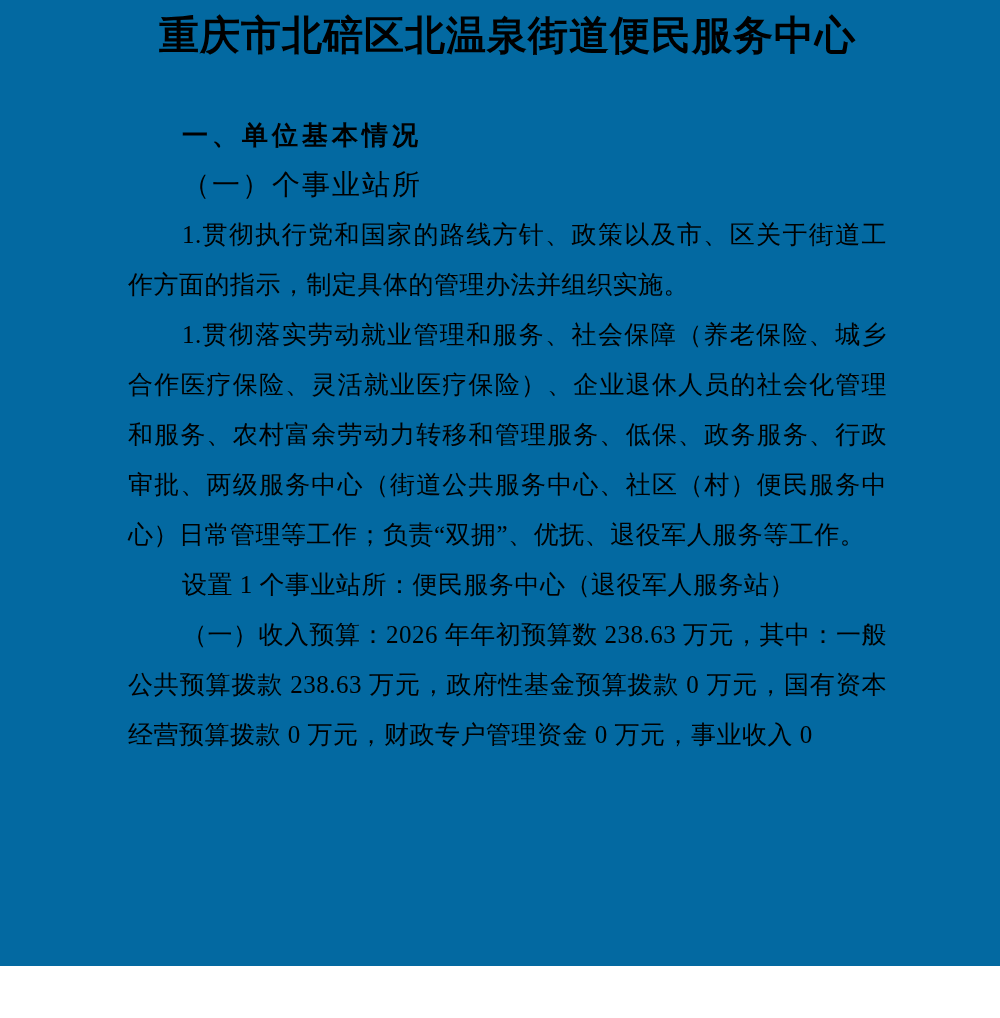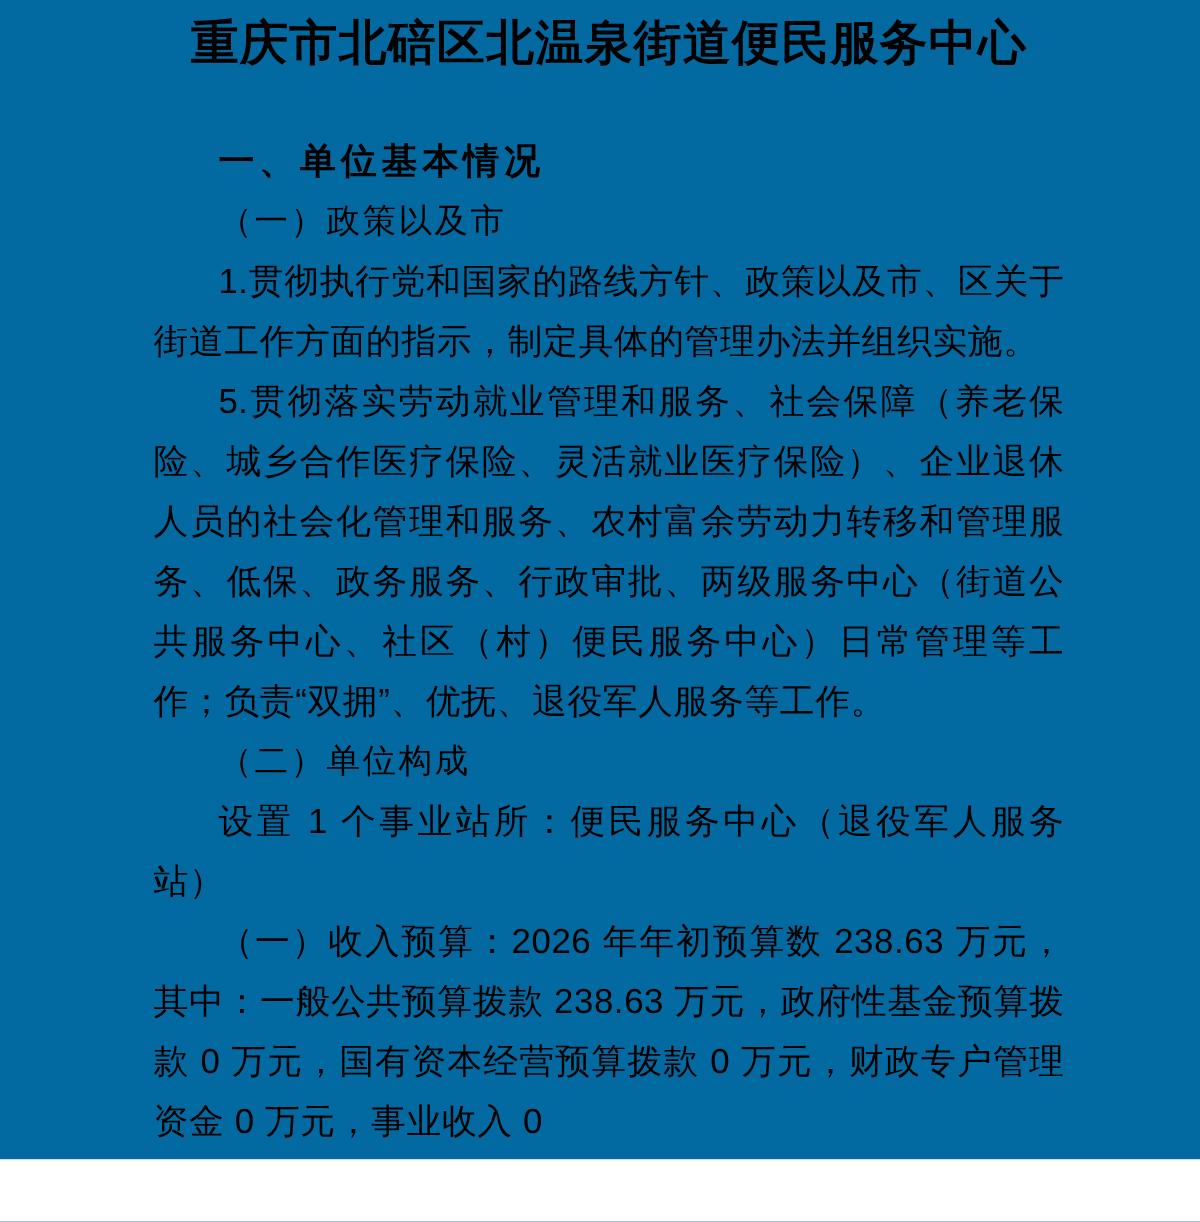--- a/index.html
+++ b/index.html
@@ -39,54 +39,53 @@
   }
   .content p {
     margin: 0;
     line-height: 50px;
     text-indent: 54px;
     text-align: justify;
   }
   .h-bold {
     font-family: "Liberation Sans", sans-serif;
     font-weight: bold;
-    font-size: 30px;
+    font-size: 26px;
     letter-spacing: 4px;
     text-align: center;
   }
   .h-kaiti {
     font-family: "Liberation Serif", serif;
     font-size: 28px;
     letter-spacing: 2px;
     text-align: left !important;
   }
   .para {
-    font-family: Liberation Sans, sans-serif;
-    font-size: 29px;
+    font-family: Liberation Serif, serif;
+    font-size: 25px;
     letter-spacing: 0.5px;
   }
 </style>
 </head>
 <body>
 
 <div class="page">
   <h1 class="title">
     <span class="tline">重庆市北碚区北温泉街道便民服务中心</span>
   </h1>
 
   <div class="content">
     <p class="h-bold">一、单位基本情况</p>
 
-    <p class="h-kaiti">（一）政策以及市</p>
+    <p class="h-kaiti">（一）个事业站所</p>
 
     <p class="para">1.贯彻执行党和国家的路线方针、政策以及市、区关于街道工作方面的指示，制定具体的管理办法并组织实施。</p>
 
-    <p class="para">5.贯彻落实劳动就业管理和服务、社会保障（养老保险、城乡合作医疗保险、灵活就业医疗保险）、企业退休人员的社会化管理和服务、农村富余劳动力转移和管理服务、低保、政务服务、行政审批、两级服务中心（街道公共服务中心、社区（村）便民服务中心）日常管理等工作；负责“双拥”、优抚、退役军人服务等工作。</p>
+    <p class="para">1.贯彻落实劳动就业管理和服务、社会保障（养老保险、城乡合作医疗保险、灵活就业医疗保险）、企业退休人员的社会化管理和服务、农村富余劳动力转移和管理服务、低保、政务服务、行政审批、两级服务中心（街道公共服务中心、社区（村）便民服务中心）日常管理等工作；负责“双拥”、优抚、退役军人服务等工作。</p>
 
 
-    <p class="h-kaiti">（二）单位构成</p>
 
     <p class="para">设置 1 个事业站所：便民服务中心（退役军人服务站）</p>
 
 
     <p class="para">（一）收入预算：2026 年年初预算数 238.63 万元，其中：一般公共预算拨款 238.63 万元，政府性基金预算拨款 0 万元，国有资本经营预算拨款 0 万元，财政专户管理资金 0 万元，事业收入 0</p>
   </div>
 </div>
 
 </body></html>

